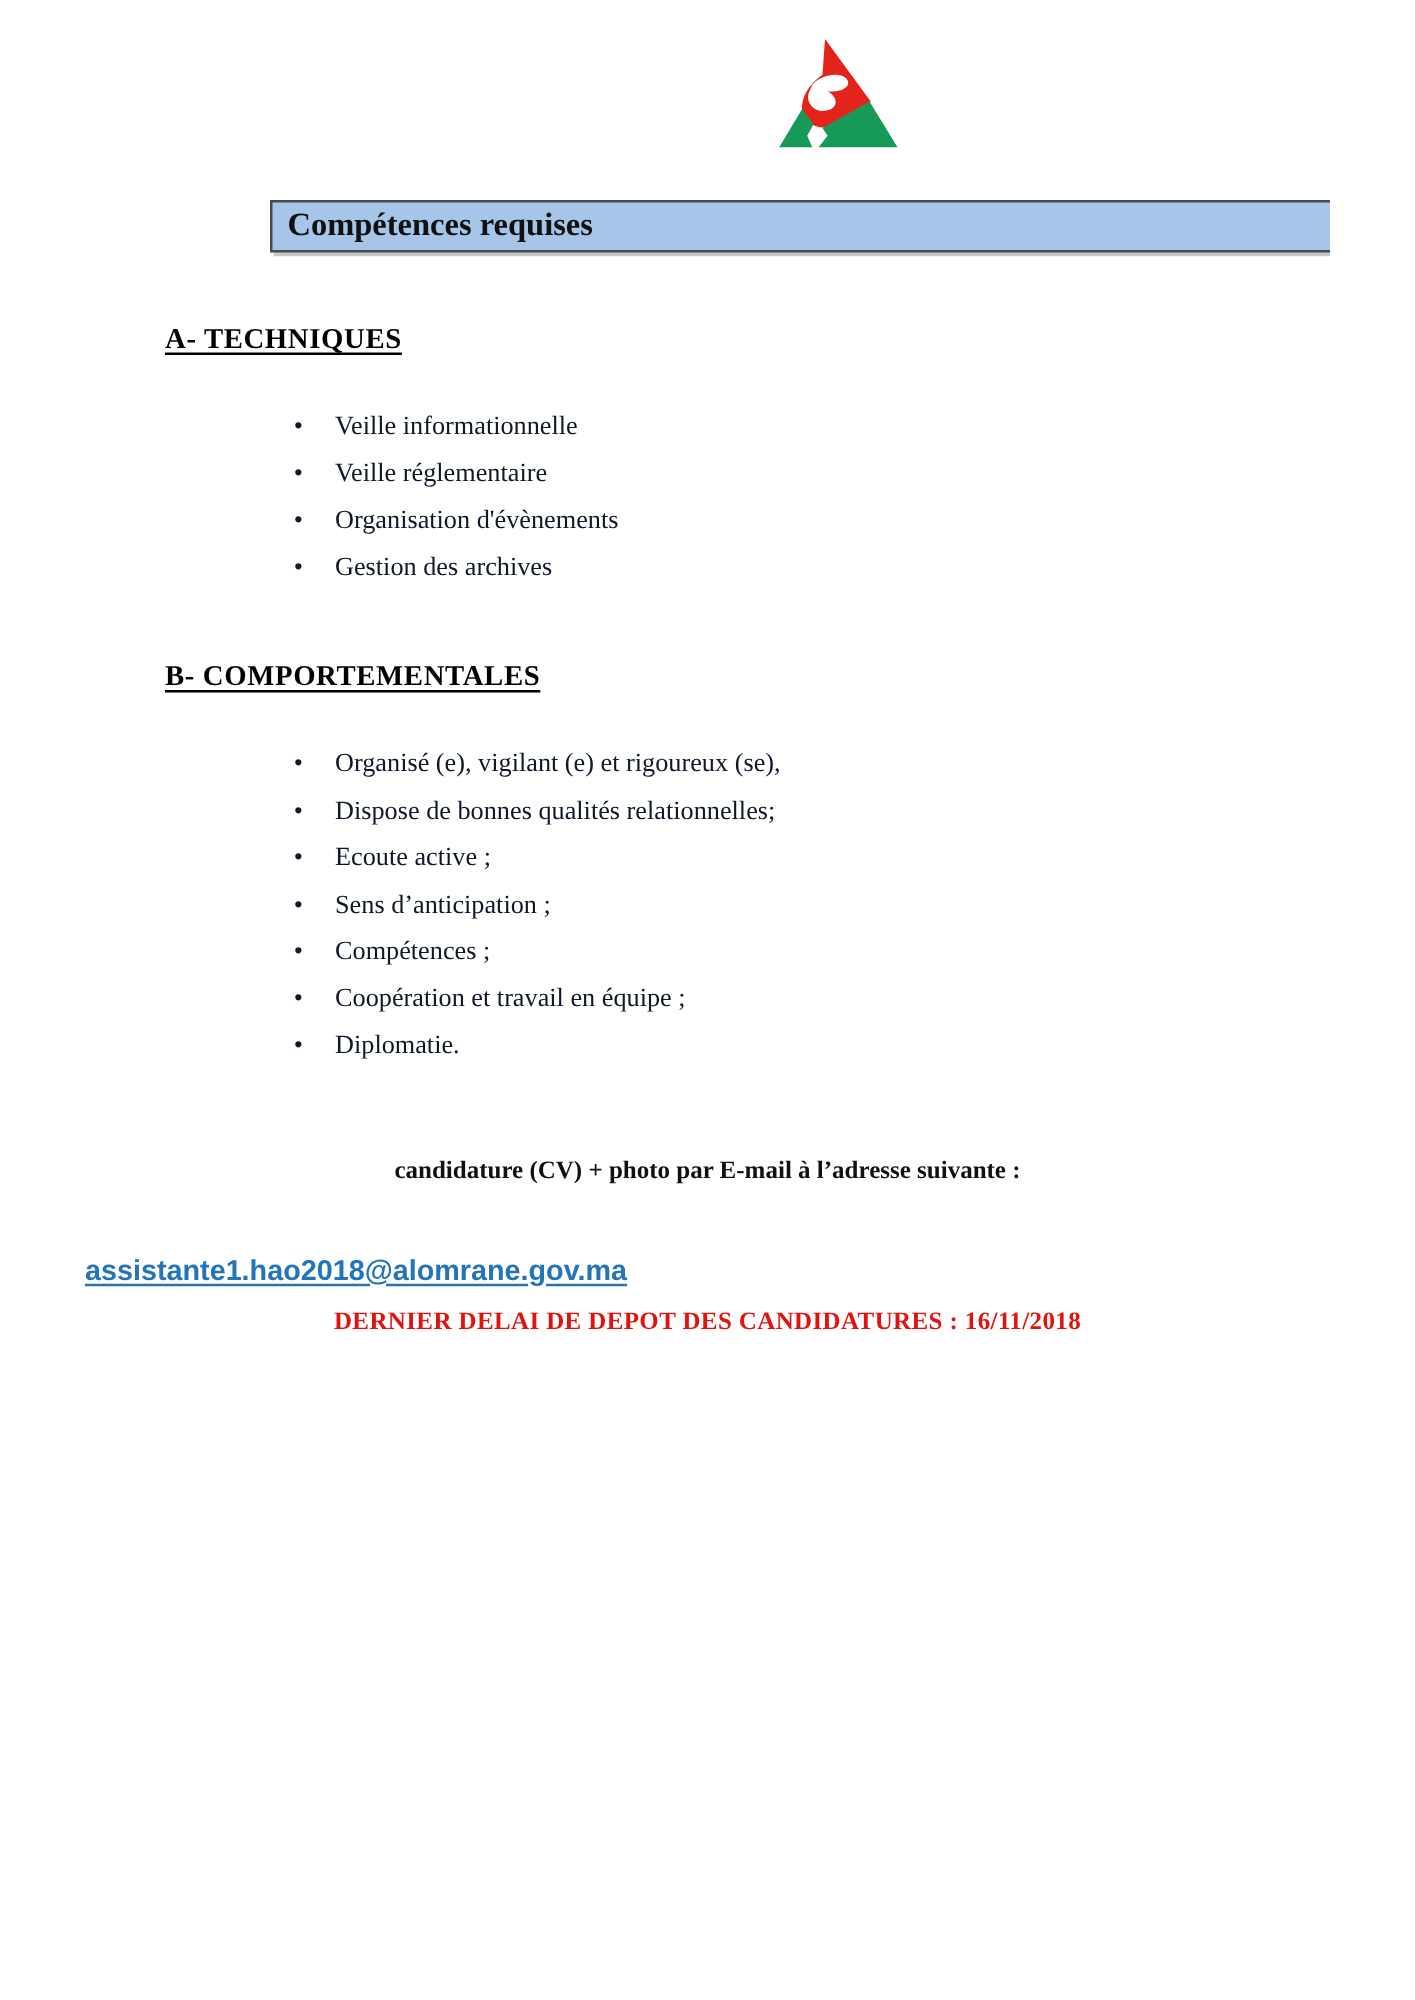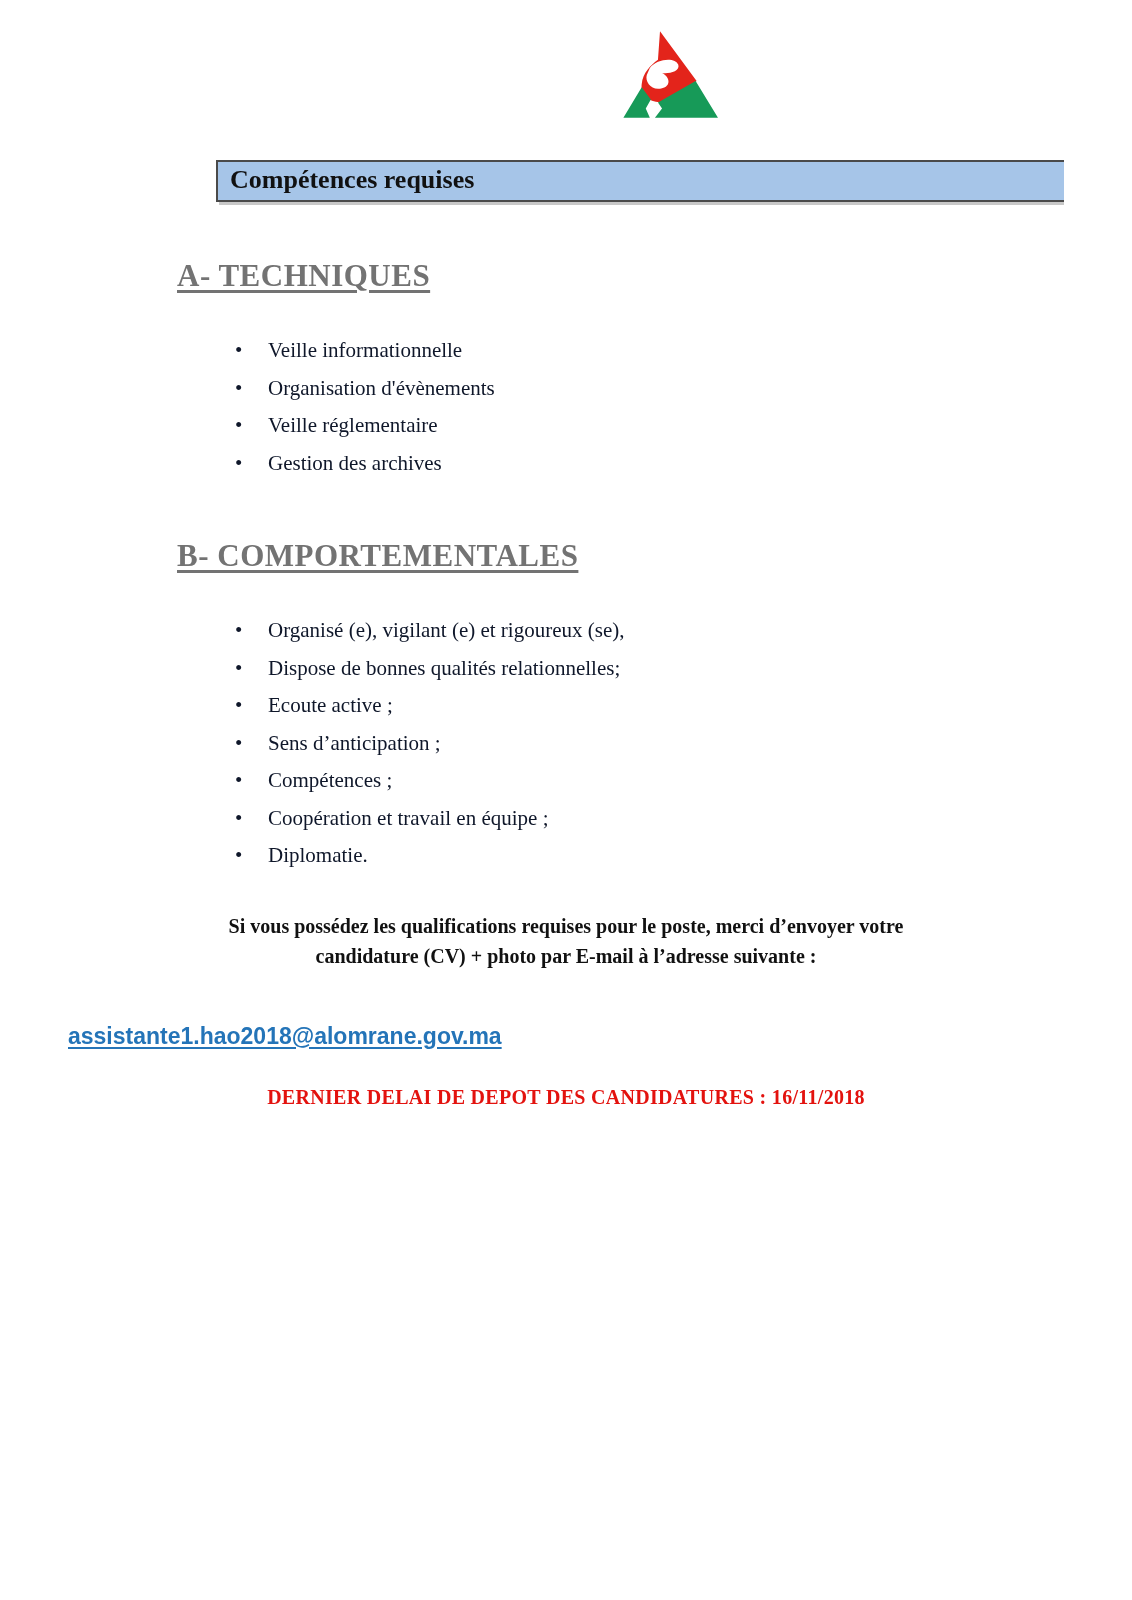--- a/index.html
+++ b/index.html
@@ -21,27 +21,27 @@
     border: 2px solid #4a4a4a;
     box-shadow: 3px 3px 0 #c8c8c8;
     padding: 3px 0 5px 12px;
   }
   .title-bar .title-text {
     font-size: 26px;
     font-weight: bold;
     color: #111111;
   }
   .sec-heading {
-    margin: 56px 0 0 109px;
-    font-size: 31px;
+    margin: 56px 0 0 64px;
+    font-size: 23px;
     font-weight: bold;
     text-decoration: underline;
     text-underline-offset: 4px;
     letter-spacing: 0.5px;
-    color: #737373;
+    color: #000000;
   }
   .bullet-list { margin: 38px 0 0 0; padding: 0 0 0 167px; list-style: none; }
   .bullet-list li {
     position: relative;
     padding-left: 33px;
     font-size: 21px;
     line-height: 37.5px;
     color: #0f172a;
   }
   .bullet-list li::before {
@@ -62,21 +62,21 @@
   .email-row { margin-top: 52px; }
   .email-link {
     font-family: "Liberation Sans", sans-serif;
     font-size: 23px;
     font-weight: bold;
     color: #2474b8;
     text-decoration: underline;
     text-underline-offset: 3px;
   }
   .deadline-row {
-    margin-top: 36px;
+    margin-top: 16px;
     text-align: center;
     font-size: 20px;
     font-weight: bold;
     letter-spacing: 0.3px;
     color: #e3120e;
   }
 </style>
 </head>
 <body>
 
@@ -94,38 +94,38 @@
     </svg>
   </div>
 
   <div class="title-bar">
     <span class="title-text">Compétences requises</span>
   </div>
 
   <h2 class="sec-heading">A- TECHNIQUES</h2>
   <ul class="bullet-list">
     <li>Veille informationnelle</li>
+    <li>Veille réglementaire</li>
     <li>Organisation d'évènements</li>
-    <li>Veille réglementaire</li>
     <li>Gestion des archives</li>
   </ul>
 
   <h2 class="sec-heading">B- COMPORTEMENTALES</h2>
   <ul class="bullet-list">
     <li>Organisé (e), vigilant (e) et rigoureux (se),</li>
     <li>Dispose de bonnes qualités relationnelles;</li>
     <li>Ecoute active ;</li>
     <li>Sens d’anticipation ;</li>
     <li>Compétences ;</li>
     <li>Coopération et travail en équipe ;</li>
     <li>Diplomatie.</li>
   </ul>
 
   <p class="cta-paragraph">
-    <span>Si vous possédez les qualifications requises pour le poste, merci d’envoyer votre</span><br>
+    <br>
     <span>candidature (CV) + photo par E-mail à l’adresse suivante :</span>
   </p>
 
   <div class="email-row">
     <a class="email-link" href="#">assistante1.hao2018@alomrane.gov.ma</a>
   </div>
 
   <div class="deadline-row">DERNIER DELAI DE DEPOT DES CANDIDATURES : 16/11/2018</div>
 
 </div>

